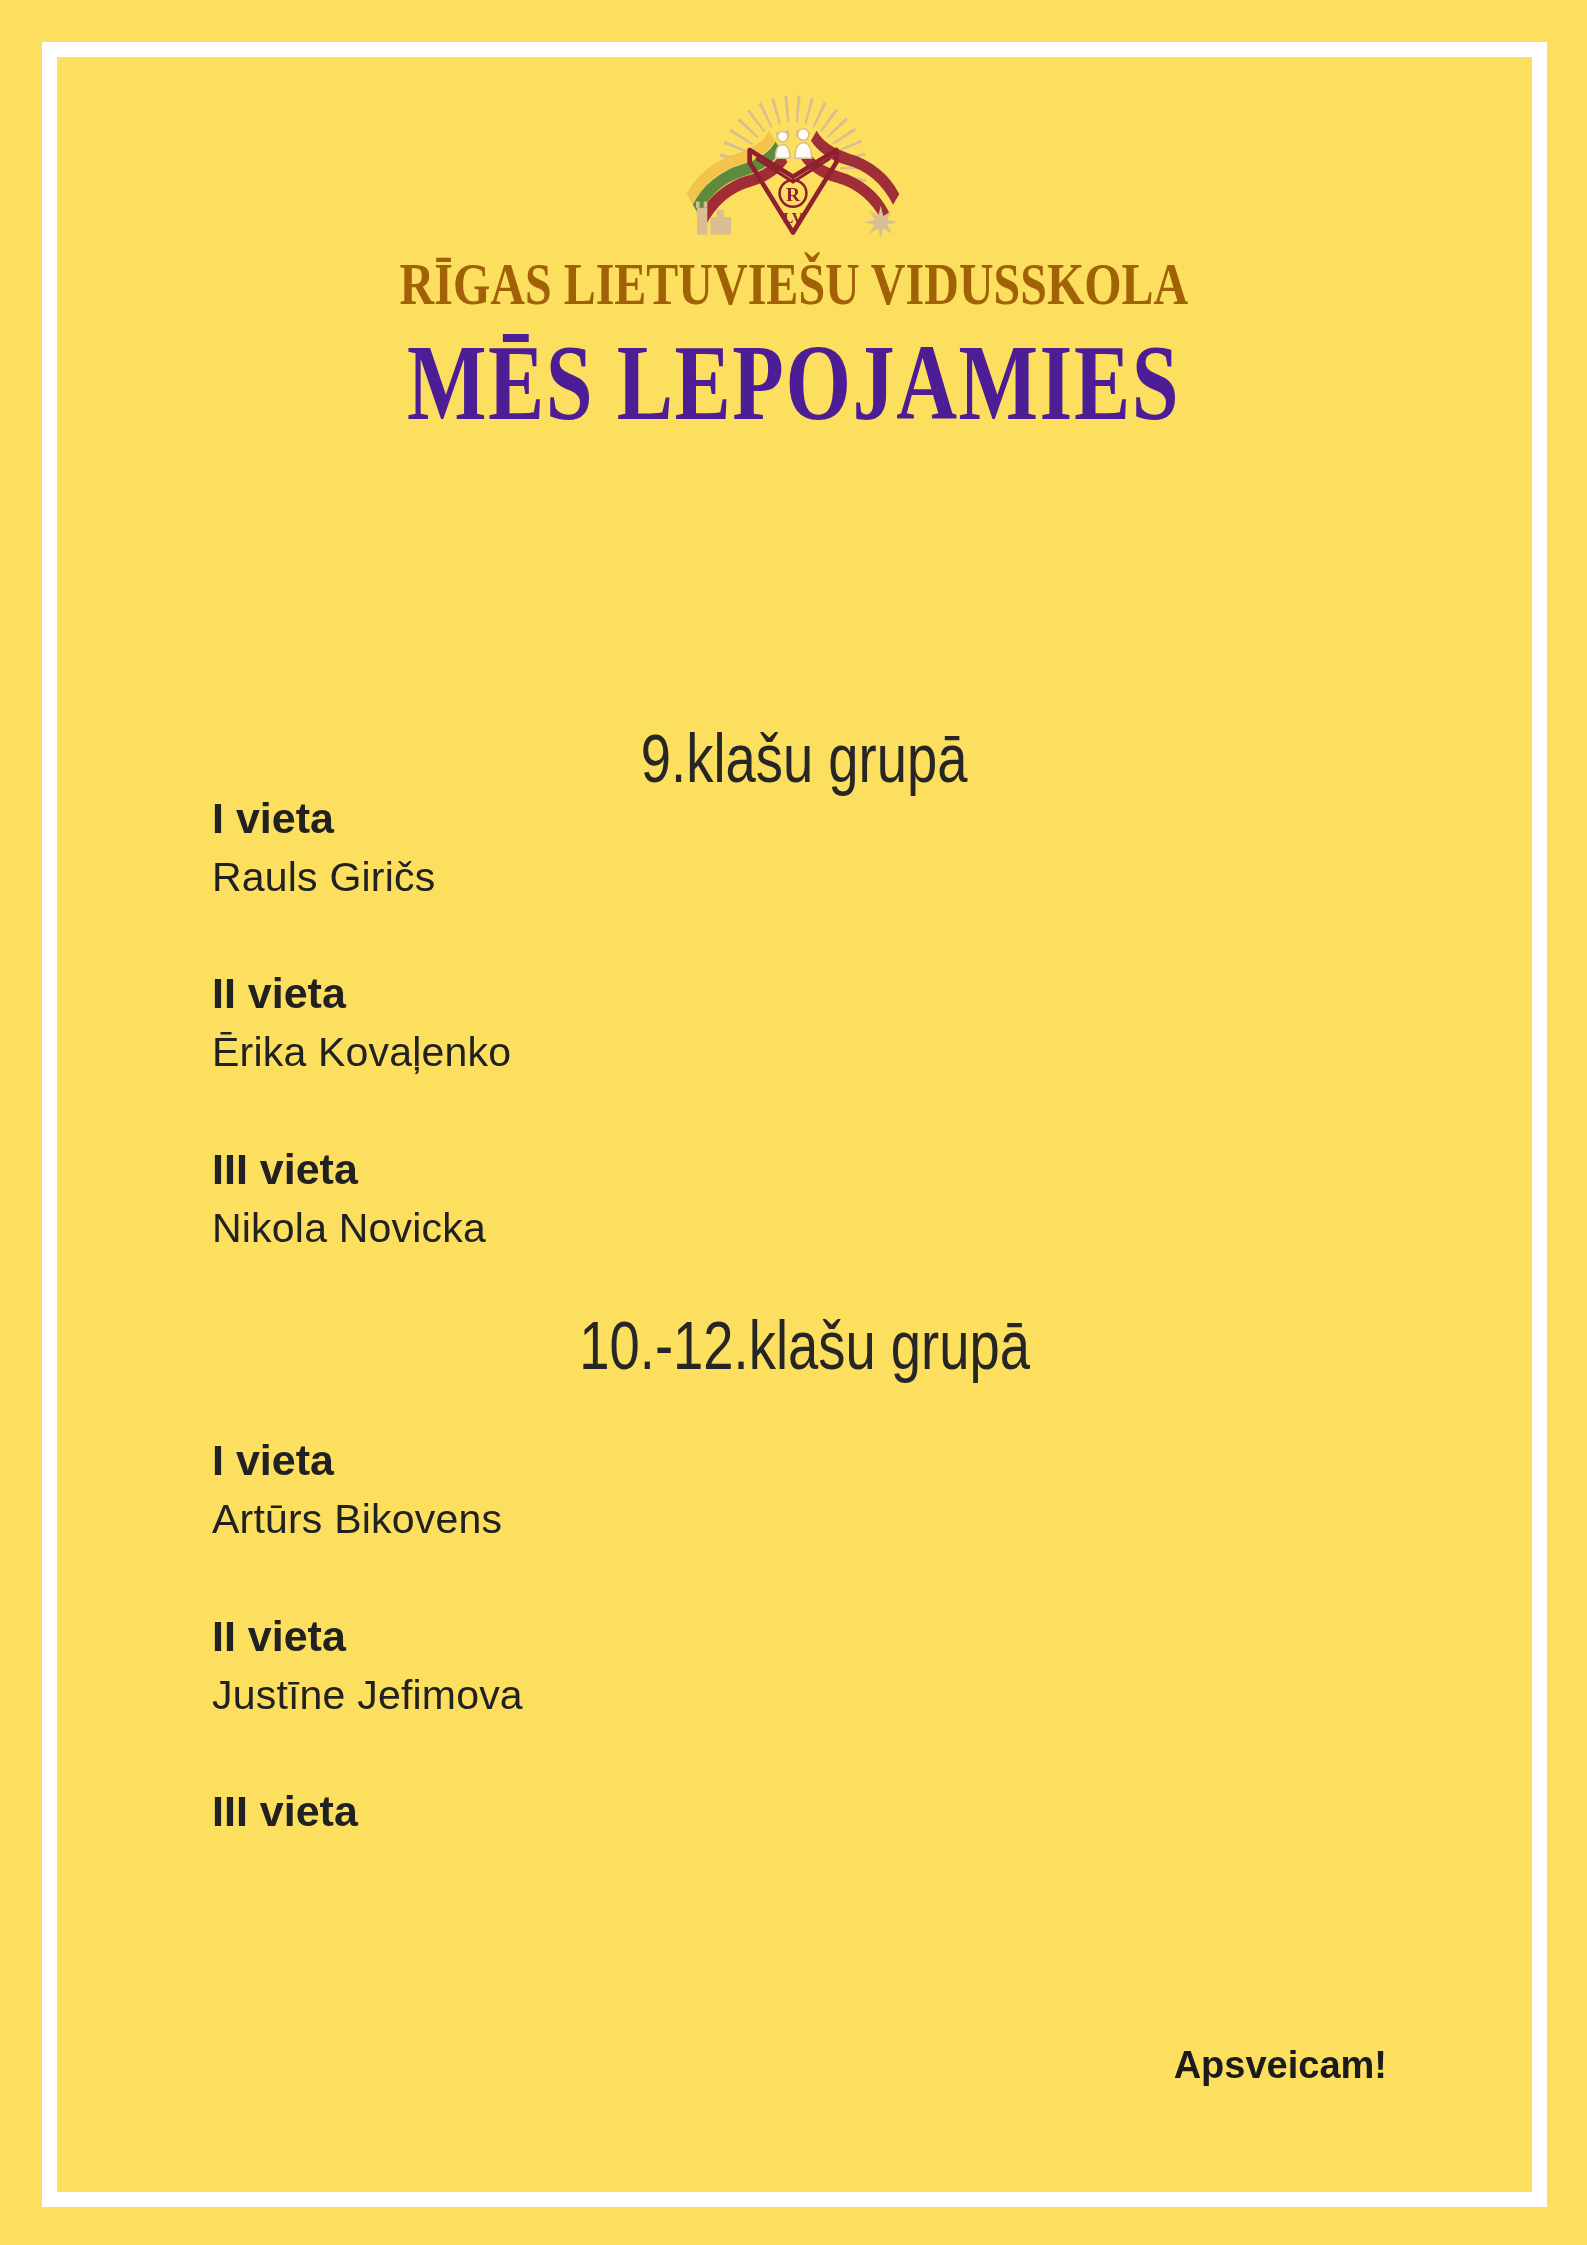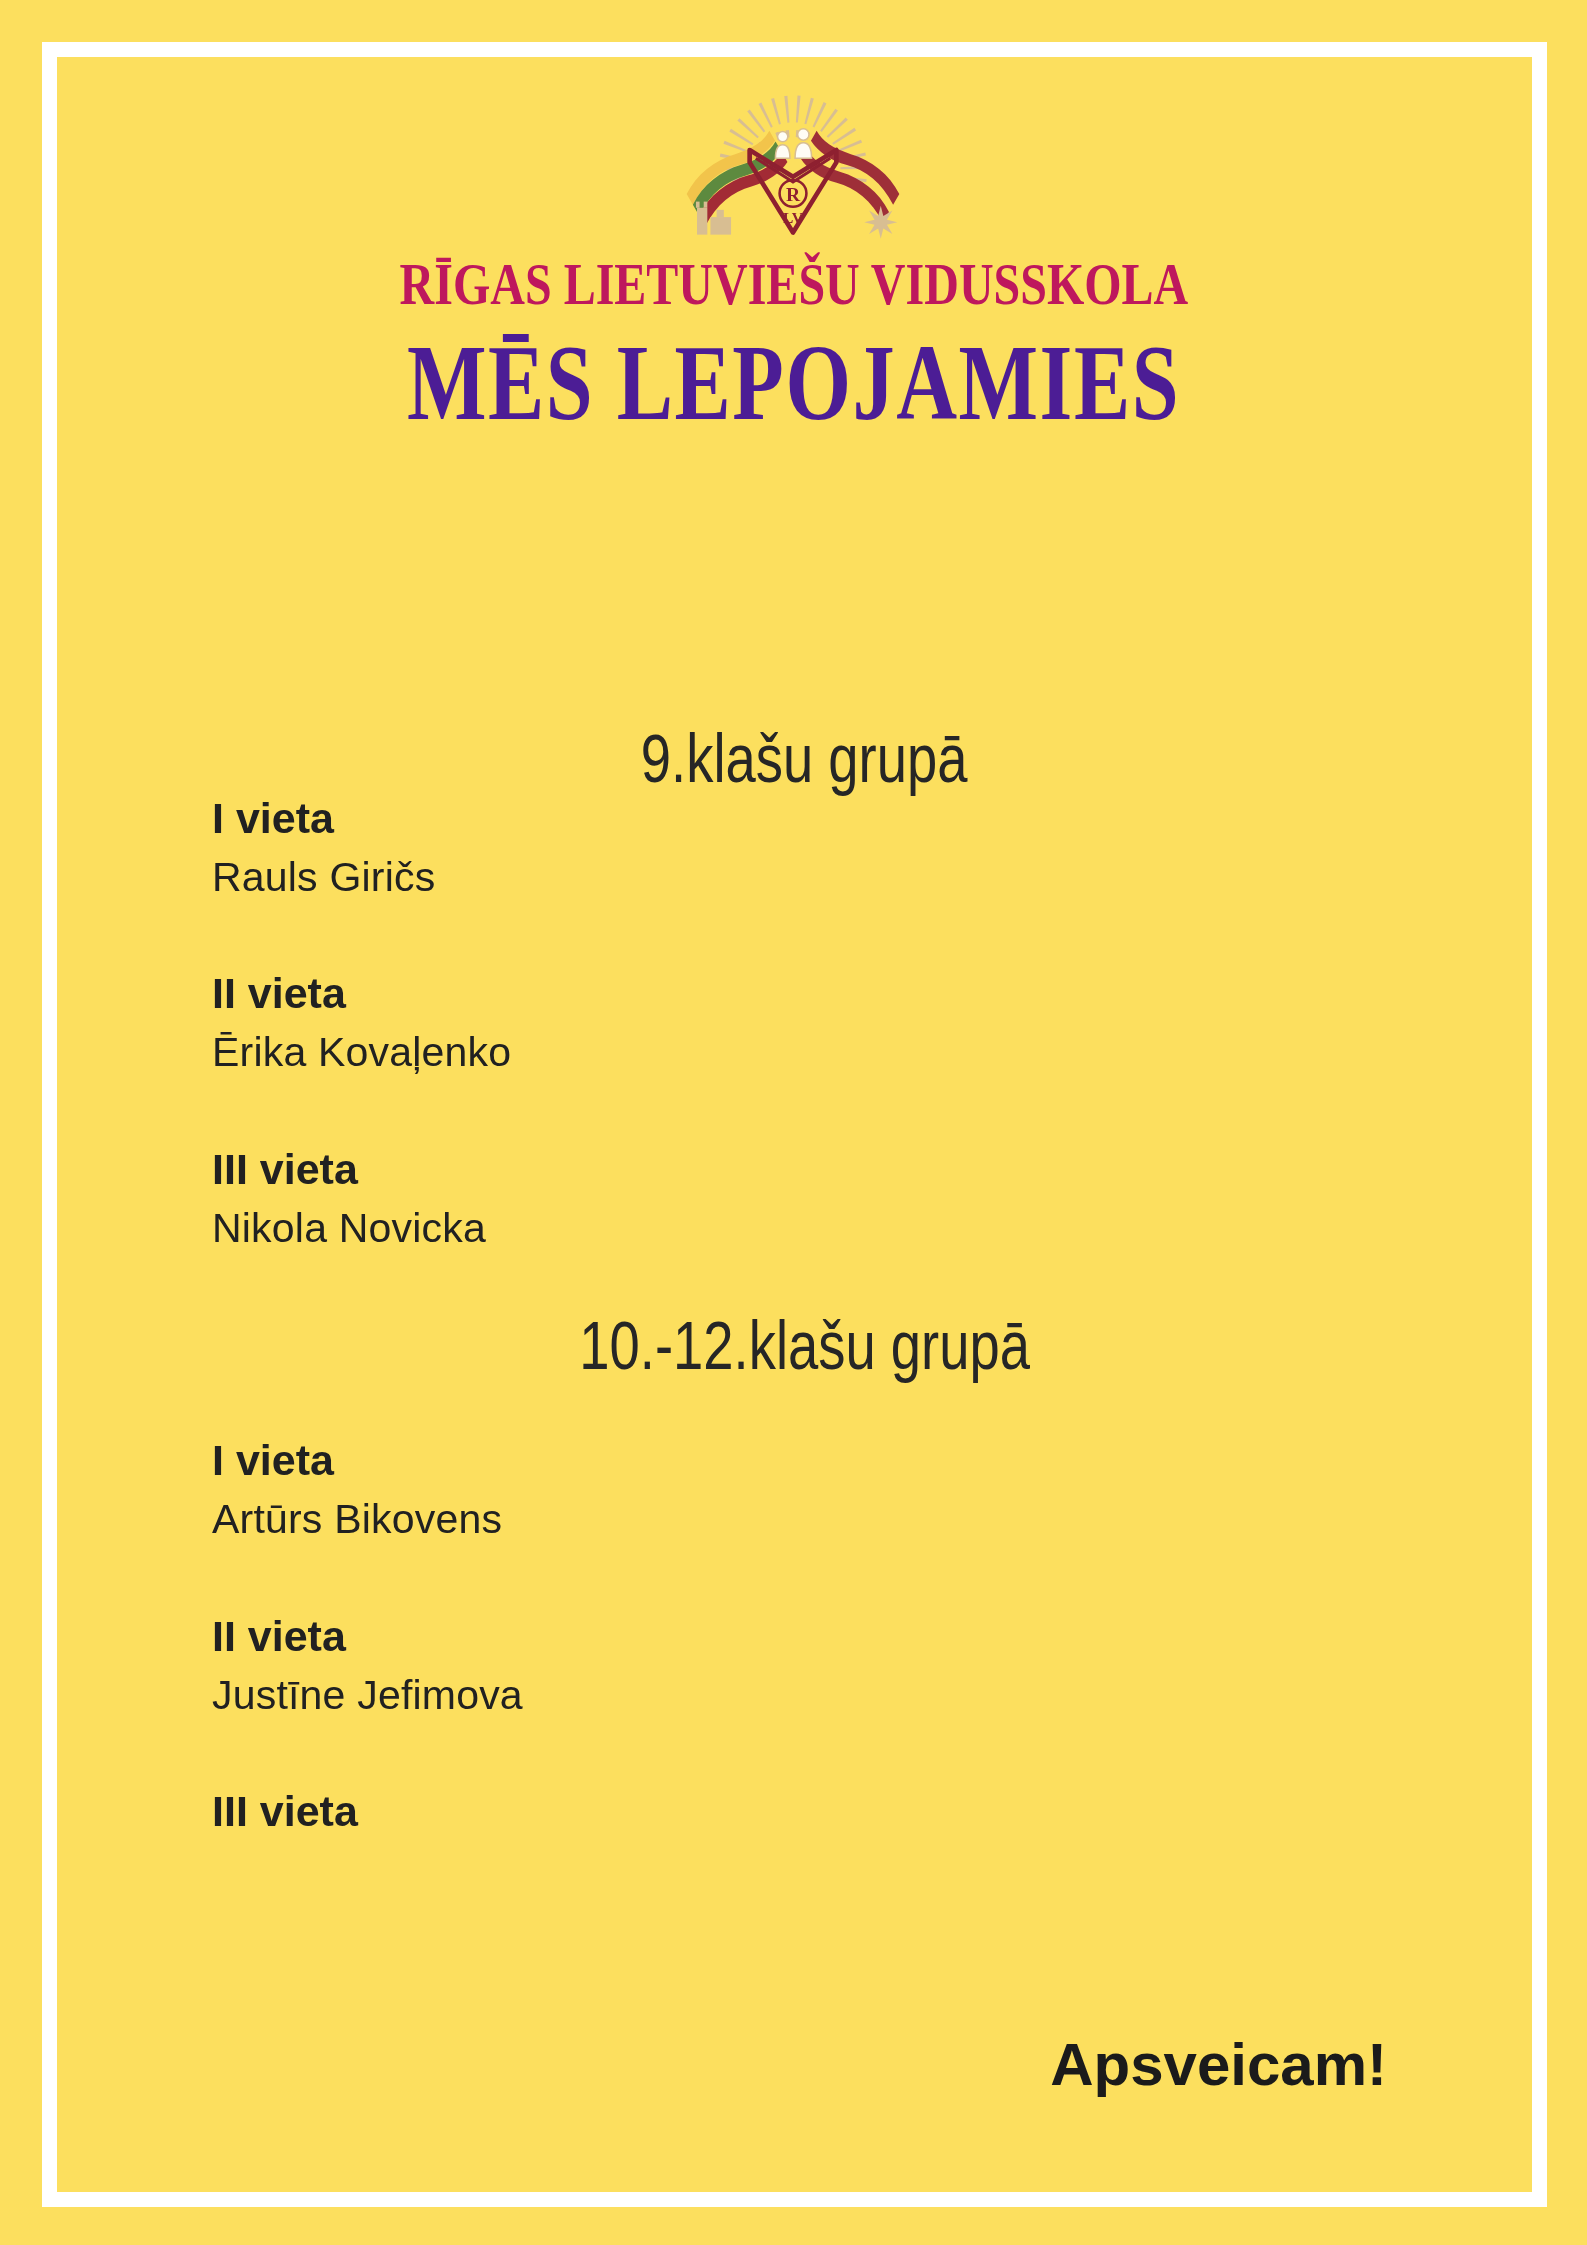--- a/index.html
+++ b/index.html
@@ -19,21 +19,21 @@
   .logo {
     position:absolute;
     left:668px; top:86px;
     width:250px; height:160px;
   }
   .school-name {
     position:absolute; top:251px; left:0;
     width:100%; text-align:center;
     font-family:"Liberation Serif", serif;
     font-weight:700; font-size:60px; line-height:66px;
-    color:#be185d;
+    color:#a16207;
     white-space:nowrap;
   }
   .school-name .squeeze { display:inline-block; transform:scaleX(0.80); transform-origin:center; }
   .main-title {
     position:absolute; top:324px; left:0;
     width:100%; text-align:center;
     font-family:"Liberation Serif", serif;
     font-weight:700; font-size:108px; line-height:118px;
     color:#4c1d95;
     white-space:nowrap;
@@ -60,21 +60,21 @@
     line-height:59px; color:#212121;
     white-space:nowrap;
     margin-left:12px;
   }
   .entry .place { display:block; font-weight:700; font-size:43px; }
   .entry .name  { display:block; font-weight:400; font-size:41px; letter-spacing:0.2px; }
   .e-1 { top:789px; }  .e-2 { top:964px; }  .e-3 { top:1140px; }
   .e-4 { top:1431px; } .e-5 { top:1607px; } .e-6 { top:1782px; }
   .congrats {
     position:absolute; top:2038px; right:200px;
-    font-weight:700; font-size:60px; line-height:54px;
+    font-weight:700; font-size:38px; line-height:54px;
     color:#1B1B1B;
   }
 </style>
 </head>
 <body>
 
 <div class="page">
 
   <div class="frame"></div>
 

